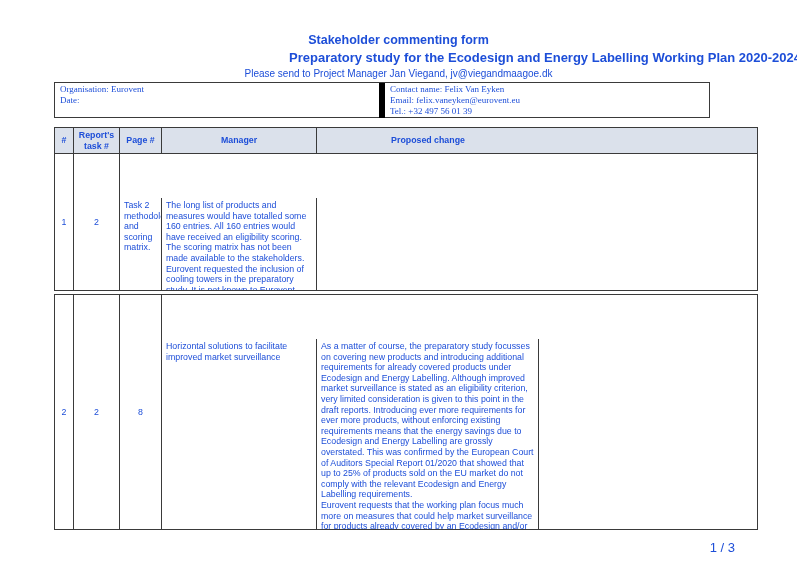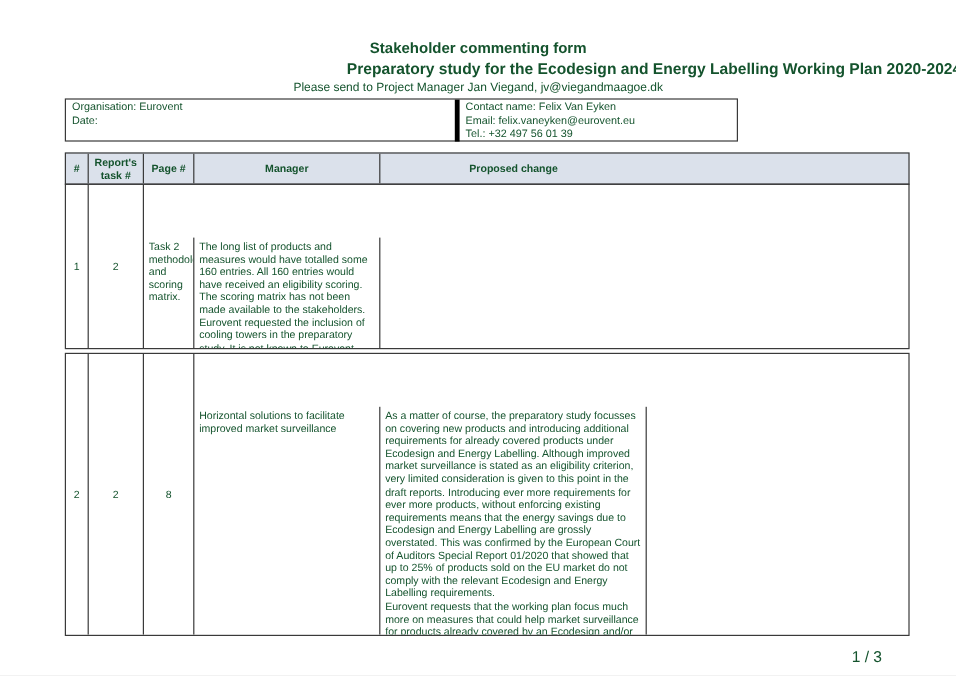--- a/index.html
+++ b/index.html
@@ -3,21 +3,21 @@
 <meta charset="utf-8">
 <style>
   * { margin: 0; padding: 0; box-sizing: border-box; }
   html, body { background: #e8e8e8; }
   .page {
     position: relative;
     width: 797px;
     height: 563px;
     background: #ffffff;
     font-family: "Liberation Sans", sans-serif;
-    color: #14532d;
+    color: #1d4ed8;
     overflow: hidden;
   }
   .title {
     position: absolute;
     top: 33px; left: 0; width: 100%;
     text-align: center;
     font-size: 12.5px;
     font-weight: bold;
   }
   .subtitle {
@@ -29,29 +29,30 @@
   }
   .send-note {
     position: absolute;
     top: 68px; left: 0; width: 100%;
     text-align: center;
     font-size: 10px;
   }
   .info-table {
     position: absolute;
     top: 82px; left: 54px;
-    width: 561px; height: 36px;
+    width: 656px; height: 36px;
     border: 1px solid #3a3a3a;
     display: grid;
     grid-template-columns: 324px 1fr;
     font-size: 9px;
     line-height: 11px;
+    font-family: Liberation Serif, serif;
   }
   .info-cell { padding: 1px 5px; }
-  .info-cell.right { border-left: 4px solid #000000; }
+  .info-cell.right { border-left: 6px solid #000000; }
   .trow {
     position: absolute;
     left: 54px;
     width: 704px;
     border: 1px solid #3a3a3a;
     display: grid;
     grid-template-columns: 19px 46px 42px 155px 222px 1fr;
     font-size: 8.8px;
     line-height: 10.6px;
     overflow: hidden;

